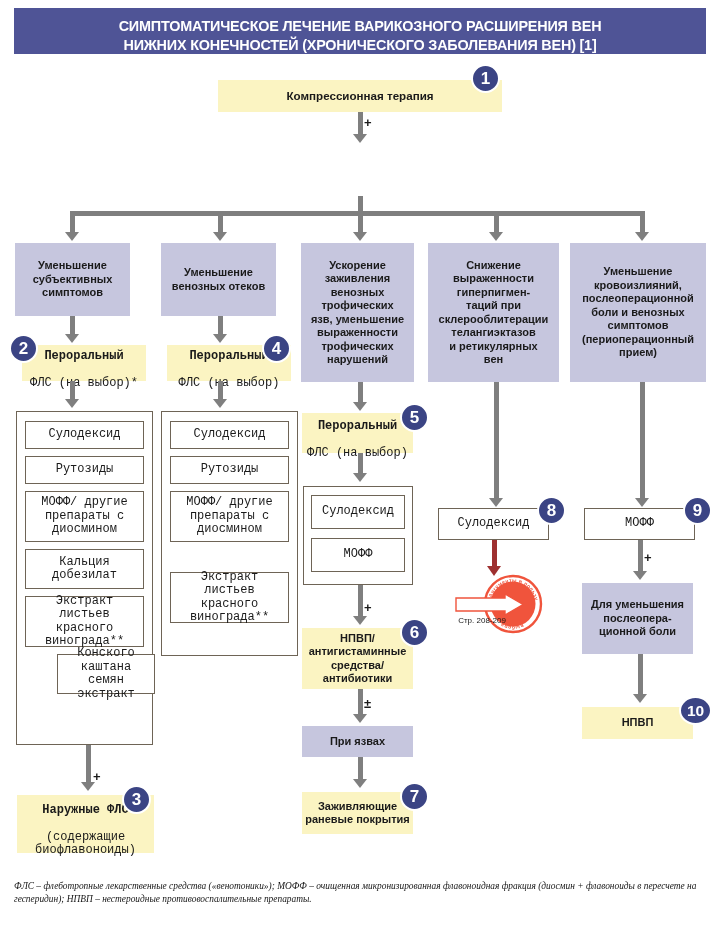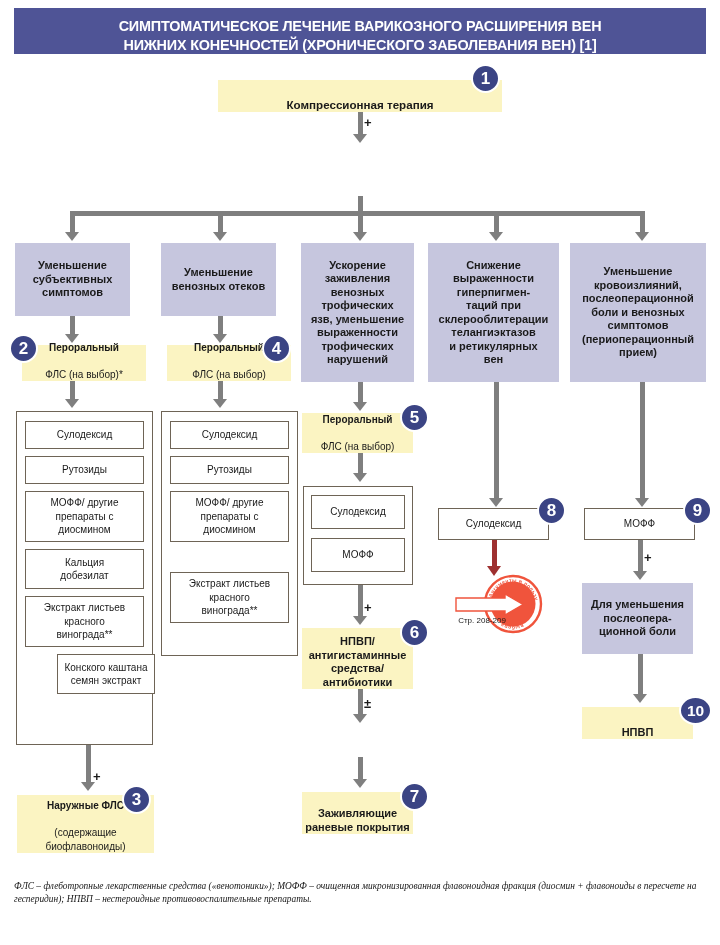--- a/index.html
+++ b/index.html
@@ -21,29 +21,29 @@
     box-sizing:border-box;padding:14px 6px 4px 6px;
   }
   .title-bar .ttxt{
     color:#ffffff;font-weight:bold;font-size:14.4px;line-height:19px;
     text-align:center;letter-spacing:-0.2px;white-space:pre-line;
   }
 
   
   .box{position:absolute;box-sizing:border-box;display:flex;
        align-items:center;justify-content:center;text-align:center;}
-  .yellow{background:#fbf4c2;align-items:flex-end;}
+  .yellow{background:#fbf4c2;}
   .purple{background:#c6c6de;}
   .white{background:#ffffff;border:1.4px solid #6e6456;}
   .outline{background:#ffffff;border:1.4px solid #6e6456;}
 
   .btxt{display:block;width:100%;padding:0 3px;box-sizing:border-box;white-space:pre-line;}
   .b-bold{font-weight:bold;font-size:11px;line-height:13.5px;}
   .b-bold12{font-weight:bold;font-size:11.6px;line-height:14px;}
-  .b-reg{font-size:10px;line-height:13.5px;font-weight:normal;}
+  .b-reg{font-size:12px;line-height:13.5px;font-weight:normal;font-family:Liberation Mono, monospace;}
   .b-mix b{font-weight:bold;}
 
   
   .vline{position:absolute;background:#7f7f7f;width:5px;}
   .hline{position:absolute;background:#7f7f7f;height:5px;}
   .arrow{position:absolute;width:0;height:0;
          border-left:7.5px solid transparent;border-right:7.5px solid transparent;
          border-top:9px solid #7f7f7f;}
   .vline-red{position:absolute;background:#9e3030;width:5px;}
   .arrow-red{position:absolute;width:0;height:0;
@@ -297,20 +297,23 @@
   <div class="numcirc" style="left:400px;top:618px;">
     <span>6</span>
   </div>
 
   <div class="vline" style="left:357.5px;top:689px;height:28px;"></div>
   <div class="arrow" style="left:352.5px;top:714px;"></div>
   <div class="plus" style="left:364px;top:697px;">
     <span>±</span>
   </div>
 
+  <div class="box purple" style="left:302px;top:726px;width:111px;height:31px;">
+    <span class="btxt b-bold">При язвах</span>
+  </div>
 
   <div class="vline" style="left:357.5px;top:757px;height:24px;"></div>
   <div class="arrow" style="left:352.5px;top:779px;"></div>
 
   <div class="box yellow" style="left:302px;top:792px;width:111px;height:42px;">
     <span class="btxt b-bold">Заживляющие
 раневые покрытия</span>
   </div>
   <div class="numcirc" style="left:400px;top:782px;">
     <span>7</span>

